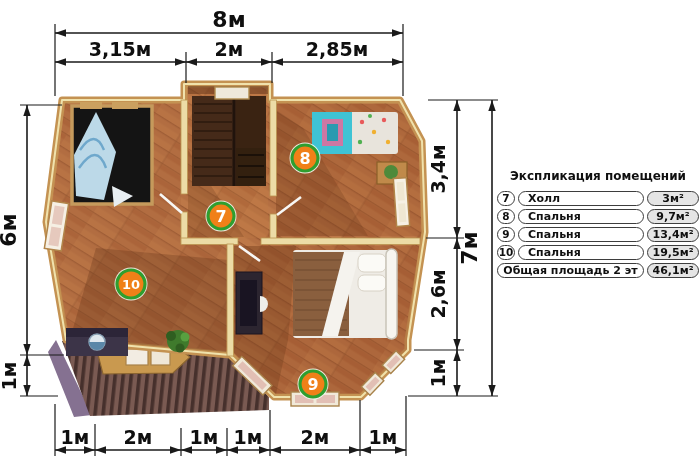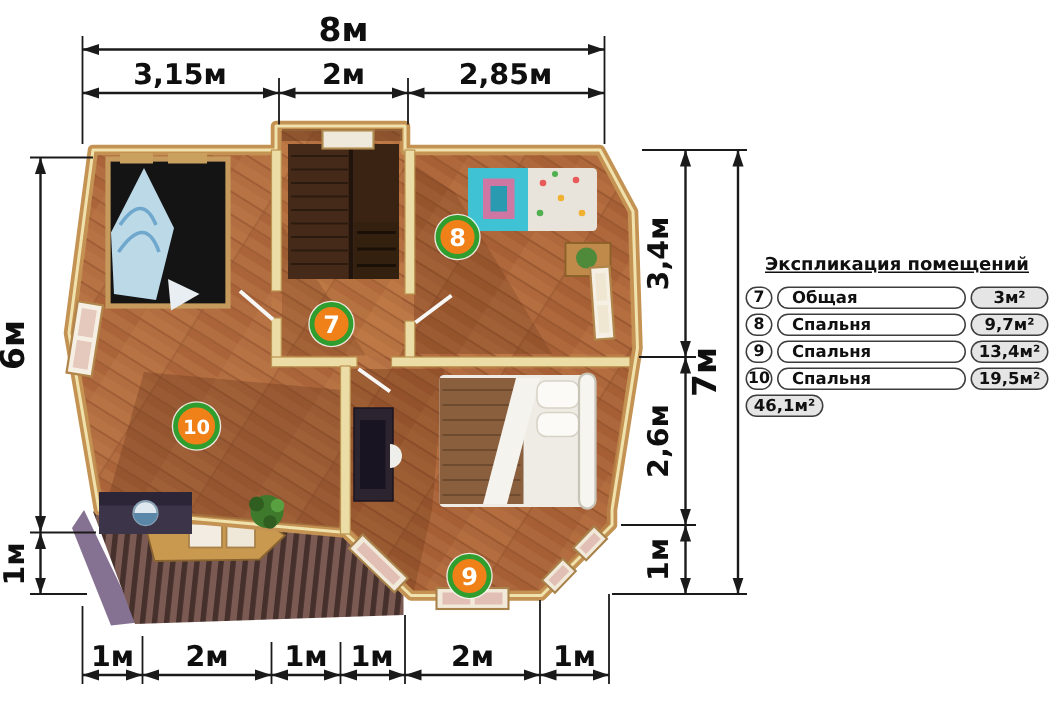--- a/index.html
+++ b/index.html
@@ -7,21 +7,21 @@
          font-family:"DejaVu Sans",sans-serif;}
   svg{position:absolute;left:0;top:0;}
   .ext{stroke:#1a1a1a;stroke-width:1.2;fill:none;}
   .dim{stroke:#1a1a1a;stroke-width:1.6;fill:none;}
   .dimtxt{font-family:"DejaVu Sans",sans-serif;font-weight:bold;font-size:19px;fill:#0f0f0f;text-anchor:middle;}
   .big{font-size:22px;}
   .badge-c{fill:var(--badge-fill,#f08018);stroke:var(--badge-ring,#2f9e2f);stroke-width:3.2;}
   .badge-t{font-family:"DejaVu Sans",sans-serif;font-weight:bold;fill:#ffffff;text-anchor:middle;}
   
   .legend{position:absolute;left:497px;top:169px;width:202px;color:#101010;font-weight:bold;}
-  .legend-title{font-size:12px;text-align:center;margin-bottom:8px;white-space:nowrap;text-decoration:underline;}
+  .legend-title{font-size:12px;text-align:center;margin-bottom:8px;white-space:nowrap;}
   .lrow{display:flex;align-items:stretch;gap:3px;margin-bottom:3px;height:15px;}
   .lnum{flex:0 0 16px;border:1.6px solid #3d3d3d;border-radius:9px;font-size:10.5px;
         display:flex;align-items:center;justify-content:center;line-height:1;background:#fff;}
   .lname{flex:1;border:1.6px solid #3d3d3d;border-radius:9px;font-size:11px;
         display:flex;align-items:center;padding-left:9px;background:#fff;}
   .lval{flex:0 0 50px;border:1.6px solid #3d3d3d;border-radius:9px;font-size:11px;
         display:flex;align-items:center;justify-content:center;background:#e5e5e5;}
   .total .lname{justify-content:center;padding-left:0;}
 </style>
 </head>
@@ -252,35 +252,36 @@
     <text class="dimtxt" x="248" y="444">1м</text>
     <text class="dimtxt" x="315" y="444">2м</text>
     <text class="dimtxt" x="383" y="444">1м</text>
   </g>
 </svg>
 
 <div class="legend">
   <div class="legend-title">Экспликация помещений</div>
   <div class="lrow">
     <span class="lnum">7</span>
-    <span class="lname">Общая</span>
+    <span class="lname">Холл</span>
     <span class="lval">3м²</span>
   </div>
   <div class="lrow">
     <span class="lnum">8</span>
     <span class="lname">Спальня</span>
     <span class="lval">9,7м²</span>
   </div>
   <div class="lrow">
     <span class="lnum">9</span>
     <span class="lname">Спальня</span>
     <span class="lval">13,4м²</span>
   </div>
   <div class="lrow">
     <span class="lnum">10</span>
     <span class="lname">Спальня</span>
     <span class="lval">19,5м²</span>
   </div>
   <div class="lrow total">
+    <span class="lname">Общая площадь 2 эт</span>
     <span class="lval">46,1м²</span>
   </div>
 </div>
 </div>
 
 </body></html>

